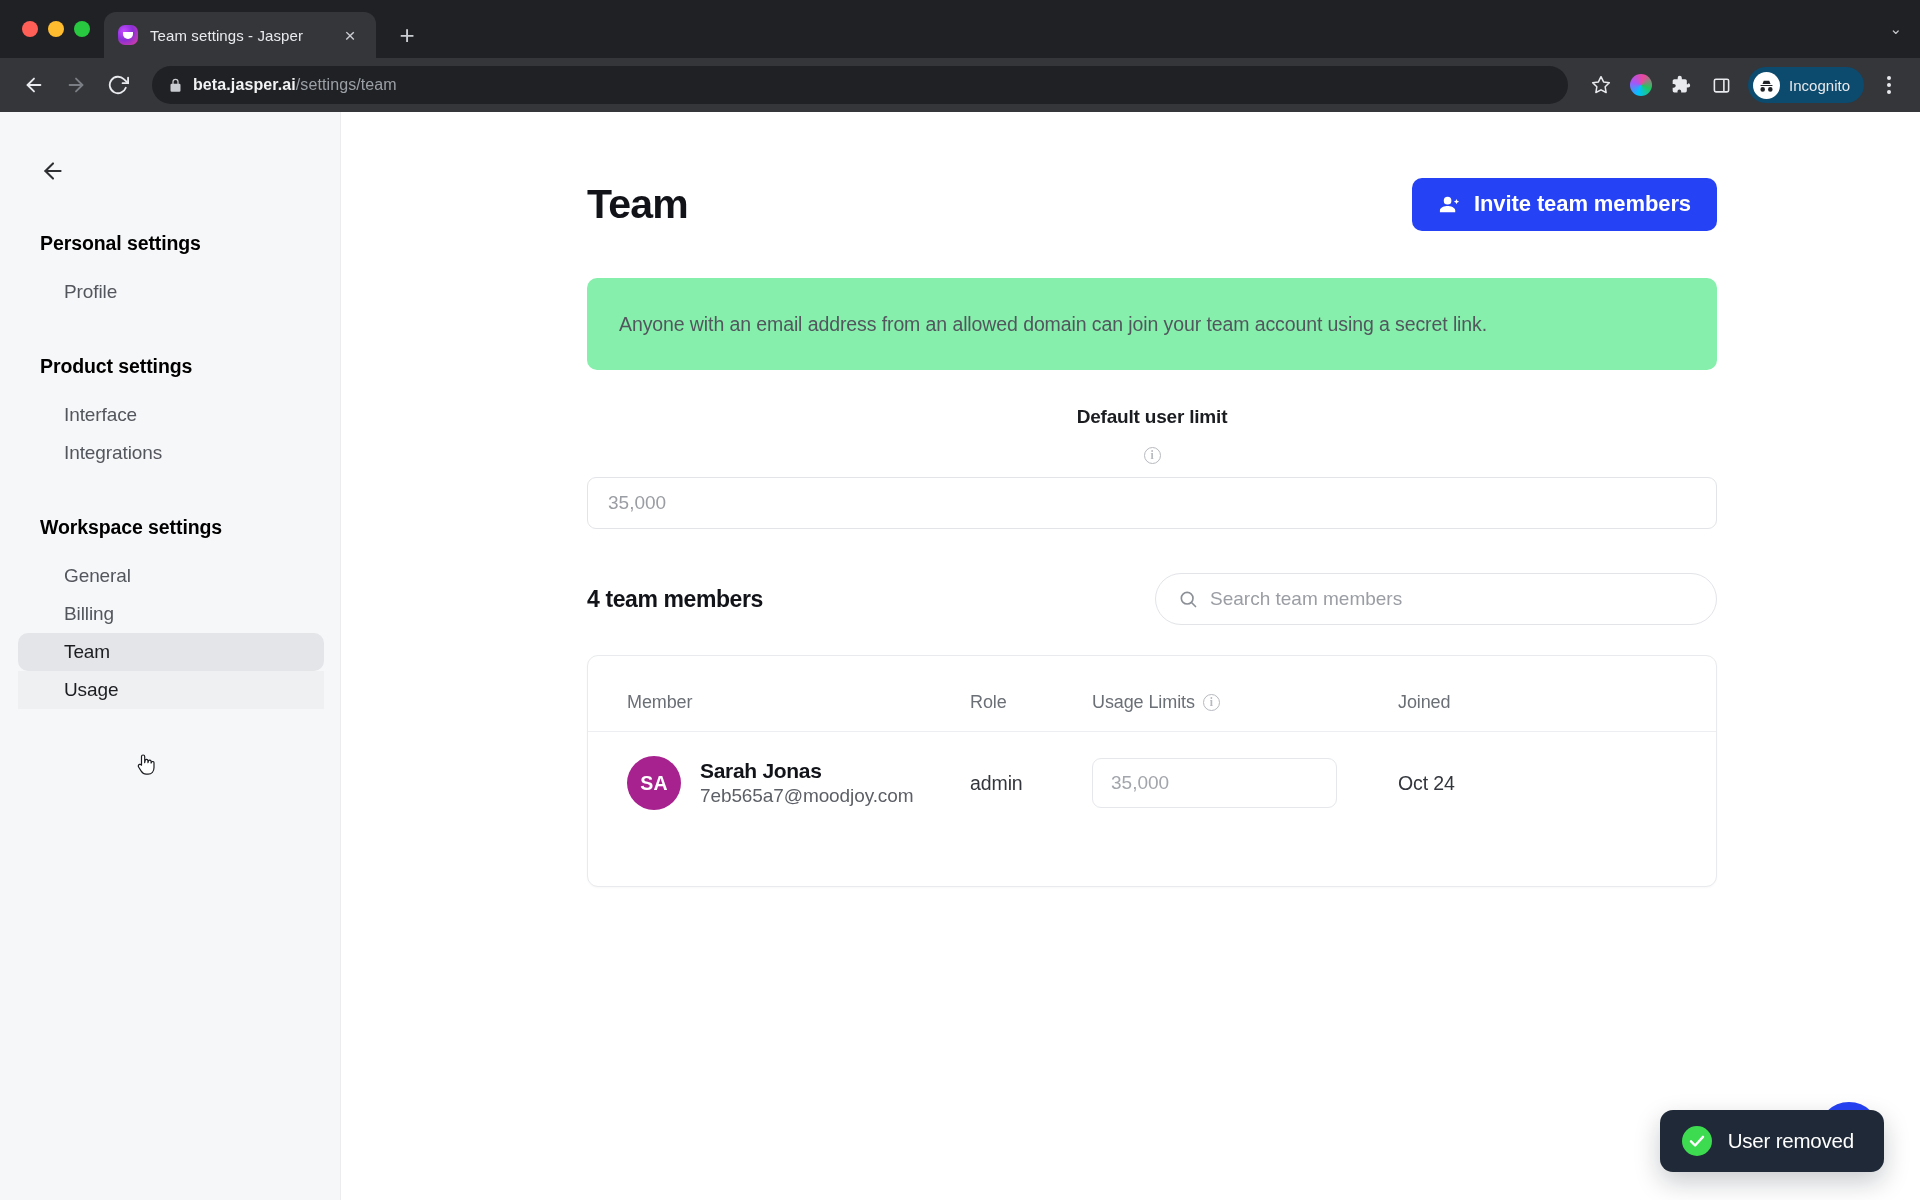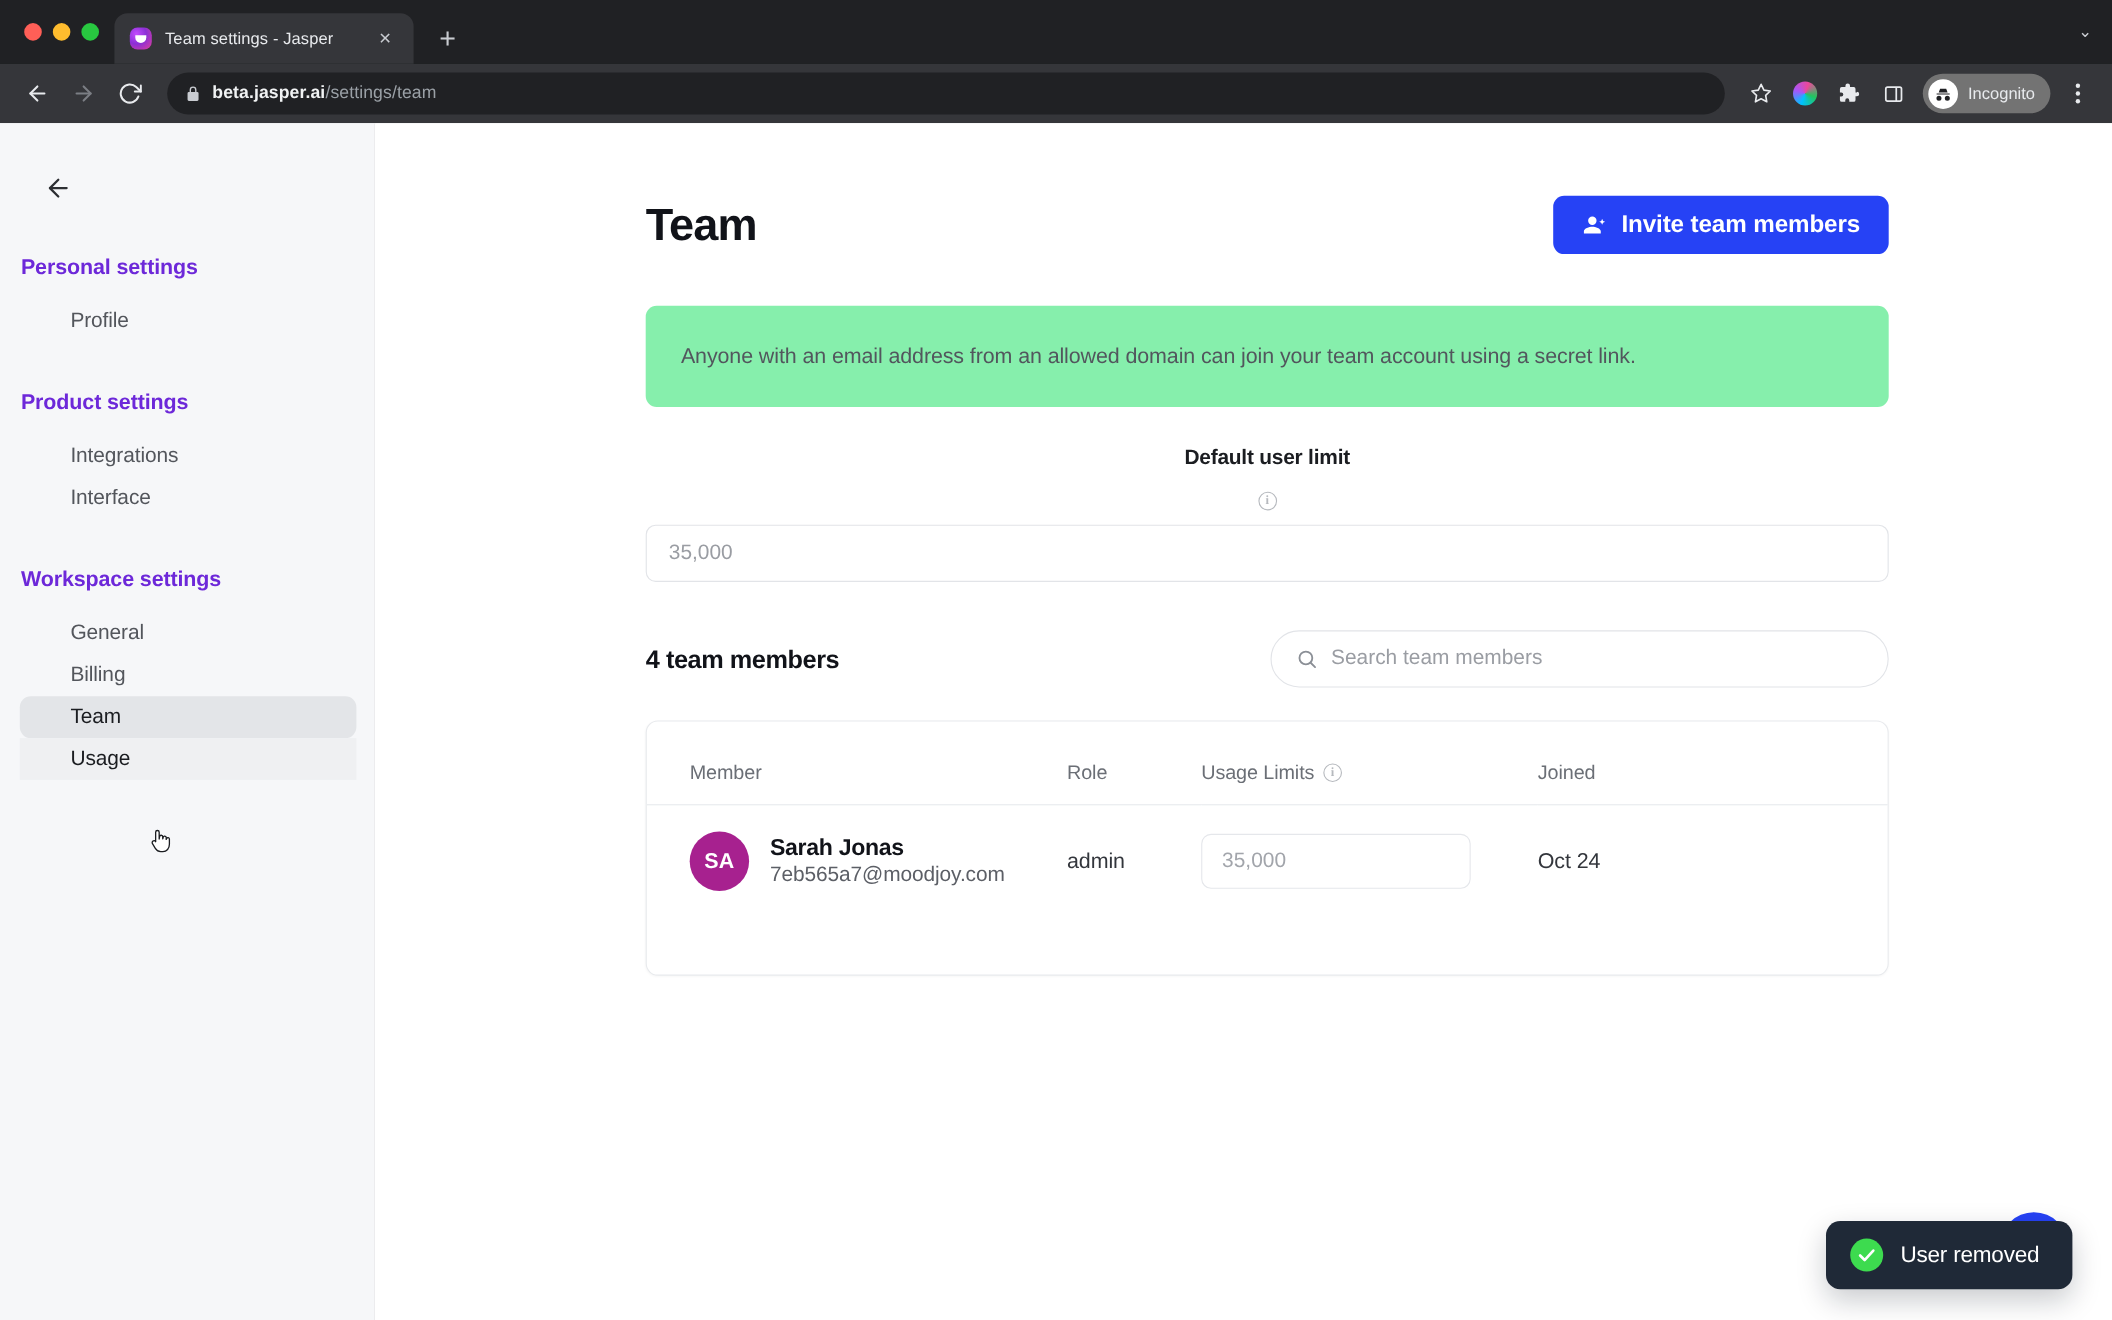--- a/index.html
+++ b/index.html
@@ -71,21 +71,21 @@
   .url b { color: #f1f3f4; font-weight: 700; }
   .tb-icon {
     width: 34px; height: 34px; display: flex; align-items: center; justify-content: center;
     color: #e8eaed; flex: 0 0 34px;
   }
   .ext-avatar {
     width: 22px; height: 22px; border-radius: 50%;
     background: conic-gradient(from 200deg, #00c2ff, #a855f7, #ec4899, #22c55e, #00c2ff);
   }
   .incognito-pill {
-    height: 36px; background: #737373; border-radius: 18px; display: flex; align-items: center;
+    height: 36px; background: #0c4a6e; border-radius: 18px; display: flex; align-items: center;
     gap: 9px; padding: 0 14px 0 5px; margin-left: 4px;
   }
   .incog-circle {
     width: 27px; height: 27px; border-radius: 50%; background: #ffffff;
     display: flex; align-items: center; justify-content: center; flex: 0 0 27px;
   }
   .incognito-label { color: #e8eaed; font-size: 15px; white-space: nowrap; }
   .kebab {
     width: 30px; height: 34px; display: flex; flex-direction: column; align-items: center;
     justify-content: center; gap: 3px; margin-left: 4px;
@@ -96,21 +96,21 @@
   .viewport { flex: 1 1 auto; display: flex; background: #ffffff; min-height: 0; position: relative; }
 
   .sidebar {
     width: 341px; flex: 0 0 341px; background: #f6f7f9; border-right: 1px solid #ececee;
     padding: 34px 0 0 0; position: relative;
   }
   .back-arrow { margin: 8px 0 0 40px; width: 34px; height: 34px; display: flex; align-items: center; color: #2d2f33; }
   .nav-group { margin-top: 44px; }
   .nav-group.first { margin-top: 44px; }
   .nav-heading {
-    font-size: 19.5px; font-weight: 700; color: #6d28d9; padding: 0 0 0 19px; margin-bottom: 18px;
+    font-size: 19.5px; font-weight: 700; color: #000000; padding: 0 0 0 40px; margin-bottom: 18px;
     letter-spacing: -.1px;
   }
   .nav-item {
     font-size: 19px; color: #53565c; height: 38px; display: flex; align-items: center;
     padding-left: 46px; margin: 0 16px 0 18px; border-radius: 10px; letter-spacing: -.1px;
   }
   .nav-item.selected { background: #e3e5e8; color: #1b1d21; }
   .nav-item.hover { background: #eff0f2; color: #1b1d21; border-radius: 0; margin-left: 18px; }
   .cursor-hand {
     position: absolute; left: 136px; top: 640px; width: 22px; height: 26px; pointer-events: none;
@@ -319,24 +319,24 @@
       <div class="nav-group first">
         <div class="nav-heading">Personal settings</div>
         <div class="nav-item">
           <span>Profile</span>
         </div>
       </div>
 
       <div class="nav-group">
         <div class="nav-heading">Product settings</div>
         <div class="nav-item">
+          <span>Interface</span>
+        </div>
+        <div class="nav-item">
           <span>Integrations</span>
-        </div>
-        <div class="nav-item">
-          <span>Interface</span>
         </div>
       </div>
 
       <div class="nav-group">
         <div class="nav-heading">Workspace settings</div>
         <div class="nav-item">
           <span>General</span>
         </div>
         <div class="nav-item">
           <span>Billing</span>

